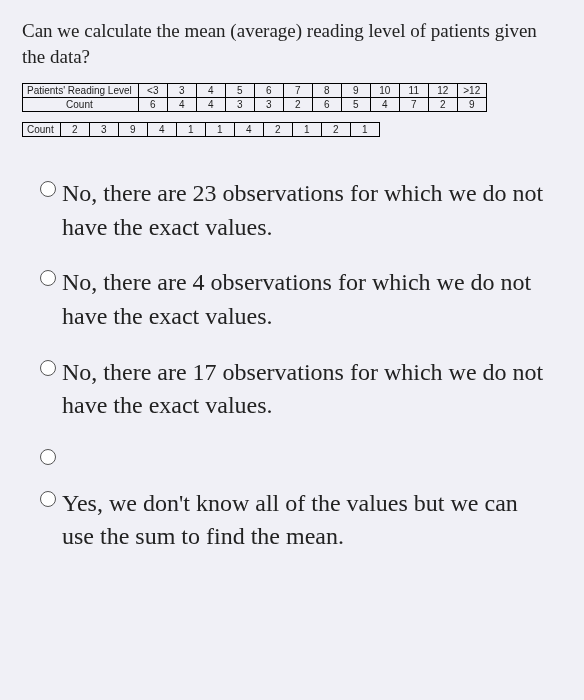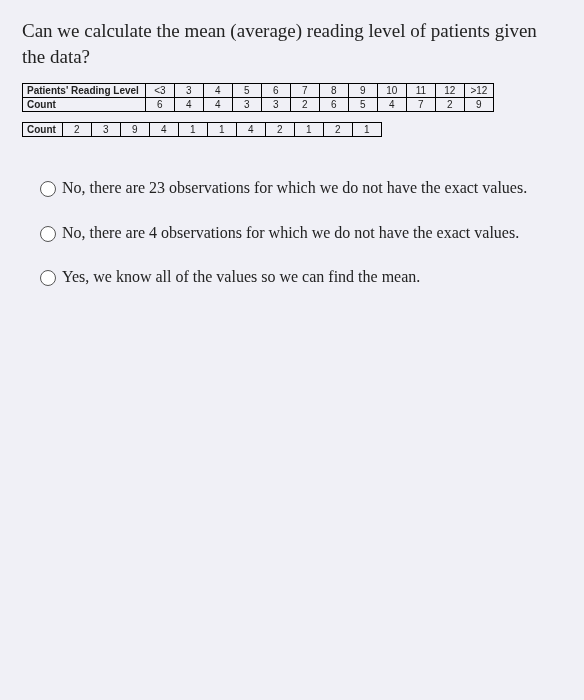--- a/index.html
+++ b/index.html
@@ -34,22 +34,22 @@
     margin-bottom: 10px;
   }
   table.data td {
     border: 1px solid #000;
     padding: 1px 4px;
     text-align: center;
     white-space: nowrap;
     min-width: 20px;
   }
   table.data td.rowlabel {
-    text-align: left;
-    font-weight: bold;
+    text-align: center;
+    font-weight: normal;
     padding-right: 6px;
   }
   .tables {
     margin-bottom: 40px;
   }
   .options {
     padding: 0 18px;
   }
   .opt {
     display: flex;
@@ -61,21 +61,21 @@
     width: 16px;
     height: 16px;
     border: 1.5px solid #555;
     border-radius: 50%;
     margin-top: 4px;
     margin-right: 6px;
     box-sizing: border-box;
     background: #fff;
   }
   .opt-text {
-    font-size: 16px;
+    font-size: 24px;
     line-height: 1.4;
   }
 </style>
 </head>
 <body>
 
 <div class="page">
 
   <div class="question">Can we calculate the mean (average) reading level of patients given the data?</div>
 
@@ -141,17 +141,24 @@
     <div class="opt">
       <div class="radio"></div>
       <div class="opt-text">No, there are 23 observations for which we do not have the exact values.</div>
     </div>
     <div class="opt">
       <div class="radio"></div>
       <div class="opt-text">No, there are 4 observations for which we do not have the exact values.</div>
     </div>
     <div class="opt">
       <div class="radio"></div>
-      <div class="opt-text">Yes, we know all of the values so we can find the mean.</div>
+      <div class="opt-text">No, there are 17 observations for which we do not have the exact values.</div>
+    </div>
+    <div class="opt">
+      <div class="radio"></div>
+    </div>
+    <div class="opt">
+      <div class="radio"></div>
+      <div class="opt-text">Yes, we don't know all of the values but we can use the sum to find the mean.</div>
     </div>
   </div>
 
 </div>
 
 </body></html>

